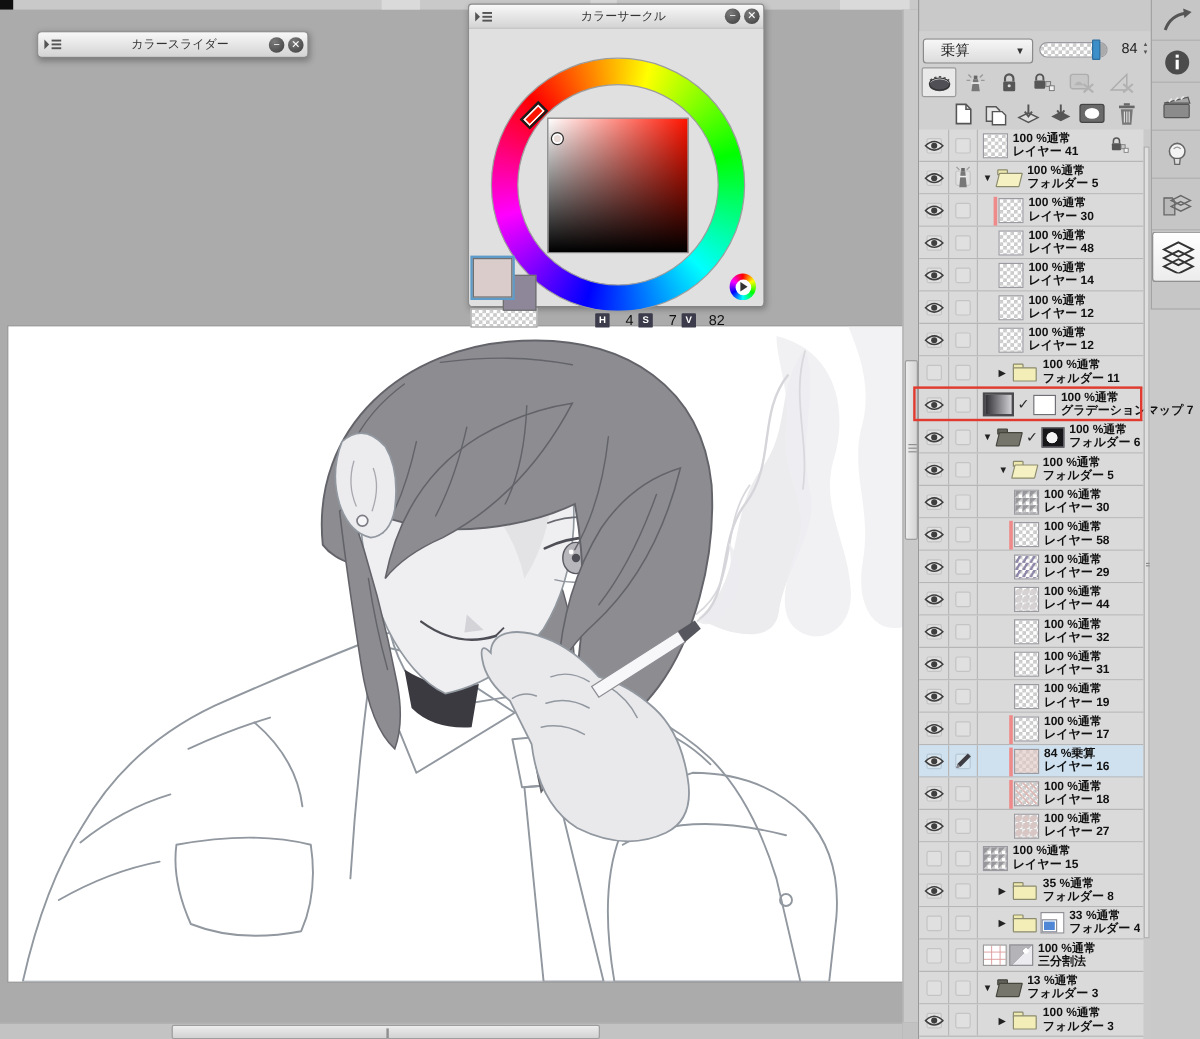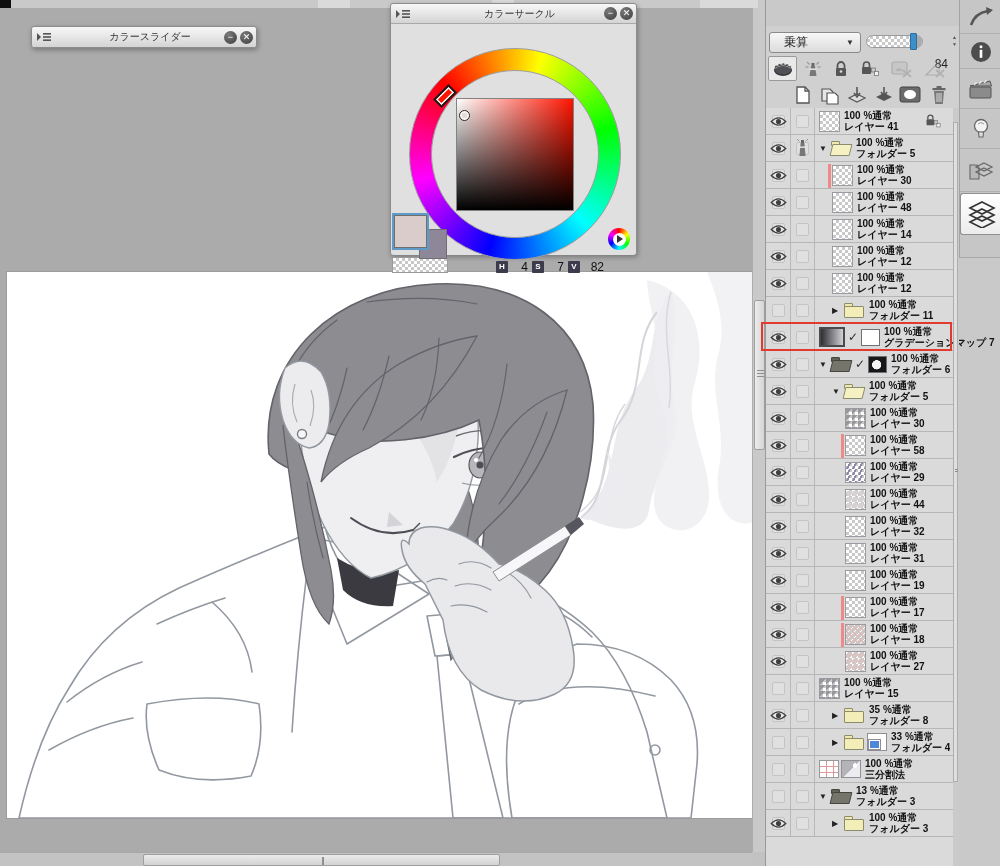--- a/index.html
+++ b/index.html
@@ -91,21 +91,21 @@
   #blend-select { position:absolute; left:3px; top:6px; width:92px; height:21px;
     background:linear-gradient(#f7f7f7,#dcdcdc); border:1px solid #8a8a8a; border-radius:3px;
     font-size:12px; color:#222; display:flex; align-items:center; justify-content:space-between;
     padding:0 6px 0 14px; }
   #blend-select .arrow { font-size:8px; color:#333; }
   #opacity-slider { position:absolute; left:100px; top:9px; width:57px; height:13px;
     border:1px solid #9a9aa0; border-radius:7px; overflow:visible; }
   #opacity-fillend { position:absolute; right:0; top:0; width:9px; height:11px; background:#ababab; border-radius:0 6px 6px 0; }
   #opacity-handle { position:absolute; left:43px; top:-3px; width:7px; height:17px;
     background:var(--slider-blue,#3d8fc9); border:1px solid #2d6e9e; border-radius:1px; }
-  #opacity-value { position:absolute; left:158px; top:7px; width:24px; font-size:12px; color:#222; text-align:right;margin-top:24px; }
+  #opacity-value { position:absolute; left:158px; top:7px; width:24px; font-size:12px; color:#222; text-align:right; }
   #opacity-spin { position:absolute; left:186px; top:7px; width:7px; height:16px; font-size:5px; color:#555;
     display:flex; flex-direction:column; justify-content:center; line-height:7px; }
 
   .icon-btn { position:absolute; height:25px; display:flex; align-items:center; justify-content:center; }
   .icon-btn.pressed { background:#e9e9e9; border:1px solid #9a9a9a; border-radius:2px; }
   .icon-btn.disabled { opacity:.42; }
   .icon-btn svg { display:block; }
 
   
   #layer-list { position:absolute; left:0; top:108px; width:187px; height:758px; background:#dadada; }
@@ -946,20 +946,48 @@
       <span class="thumbwrap">
               <span class="thumb checker checker"></span>
             </span>
       <span class="ltxt">
         <div class="info">100 %通常</div>
         <div class="nm">レイヤー 17</div>
       </span>
     </div>
 
   </div>
+        <div class="lrow selected redbar">
+    <div class="cell">
+      <span class="slot"></span>
+      <svg class="eye" width="17" height="11" viewBox="0 0 20 12">
+        <path d="M1.5,6 Q10,-2.5 18.5,6 Q10,14.5 1.5,6 Z" fill="#e8e8e8" stroke="#3f3f3f" stroke-width="1.5"></path>
+        <circle cx="10" cy="6" r="3" fill="#3f3f3f"></circle>
+      </svg>
+    </div>
+    <div class="cell c2">
+      <span class="slot"></span>
+
+      <svg class="pen" width="16" height="16" viewBox="0 0 16 16" style="">
+        <path d="M2,14 L3,10.5 L11.5,2 L14,4.5 L5.5,13 Z" fill="#3c3c42"></path>
+              <path d="M2,14 L3,10.5 L5.5,13 Z" fill="#8a8a90"></path>
+      </svg>
+    </div>
+    <div class="lcontent" style="padding-left: 30px;">
+
+      <span class="thumbwrap">
+              <span class="thumb checker-pink checker"></span>
+            </span>
+      <span class="ltxt">
+        <div class="info">84 %乗算</div>
+        <div class="nm">レイヤー 16</div>
+      </span>
+    </div>
+
+  </div>
         <div class="lrow redbar">
     <div class="cell">
       <span class="slot"></span>
       <svg class="eye" width="17" height="11" viewBox="0 0 20 12">
         <path d="M1.5,6 Q10,-2.5 18.5,6 Q10,14.5 1.5,6 Z" fill="#e8e8e8" stroke="#3f3f3f" stroke-width="1.5"></path>
         <circle cx="10" cy="6" r="3" fill="#3f3f3f"></circle>
       </svg>
     </div>
     <div class="cell c2">
       <span class="slot"></span>

